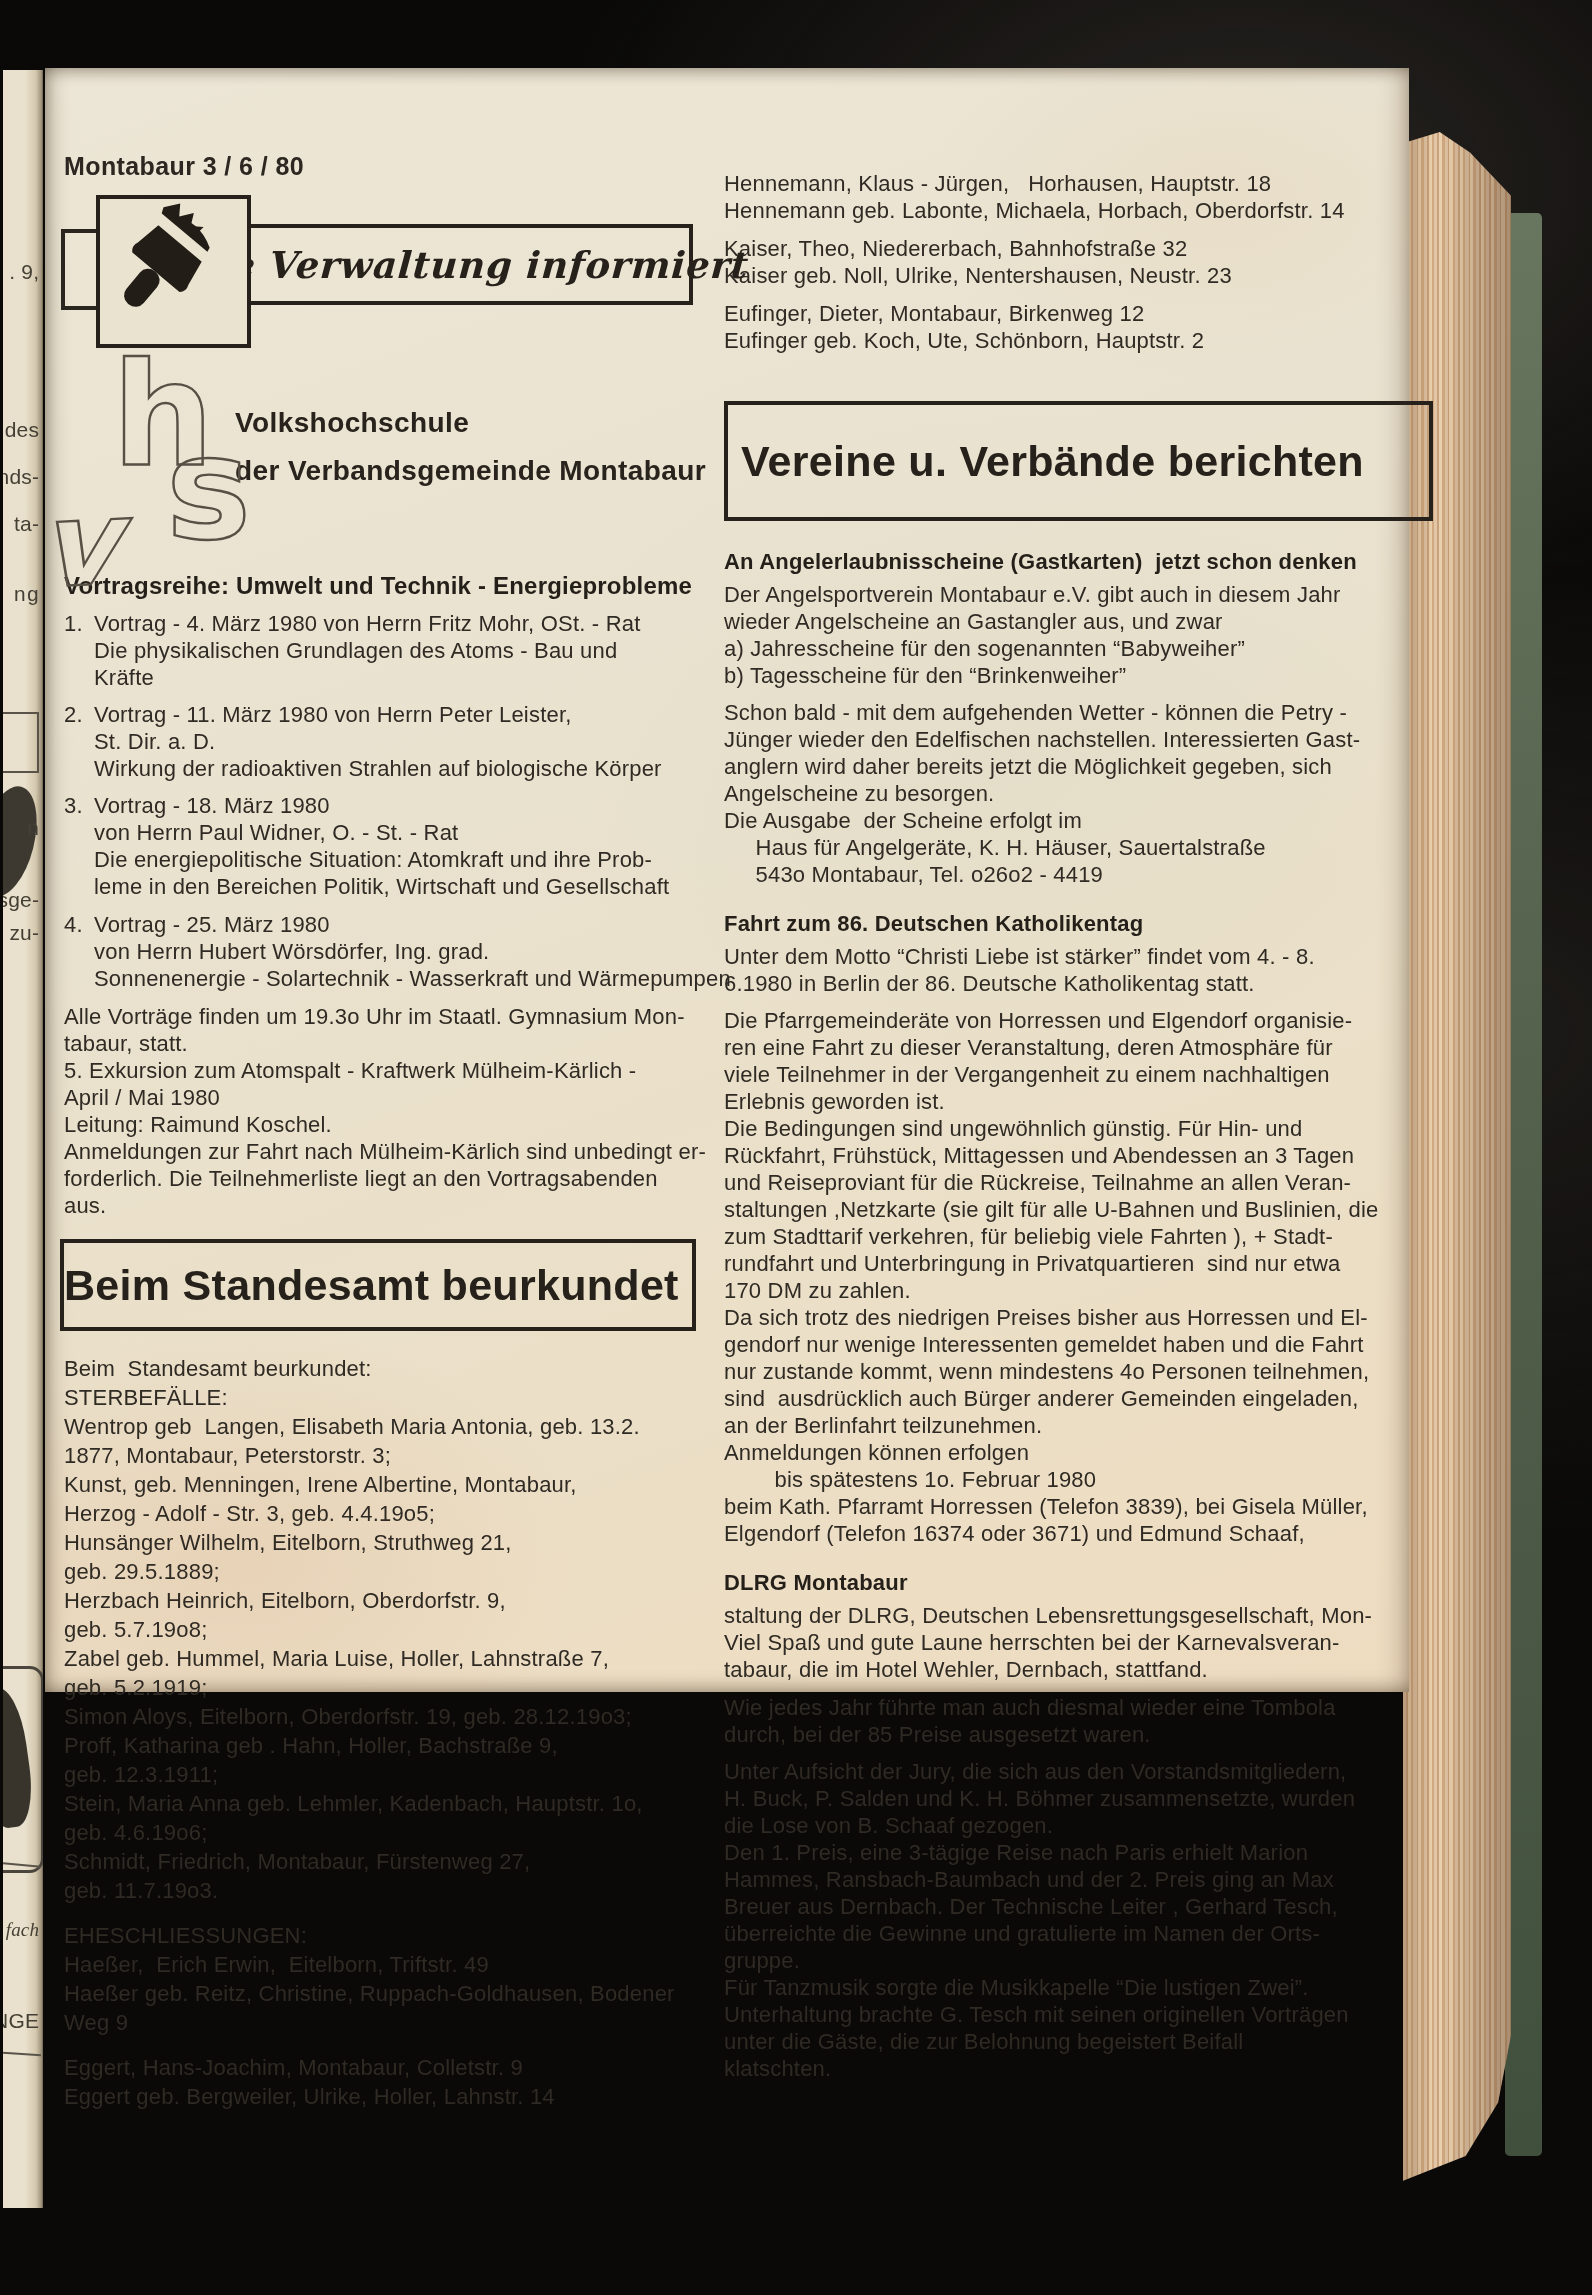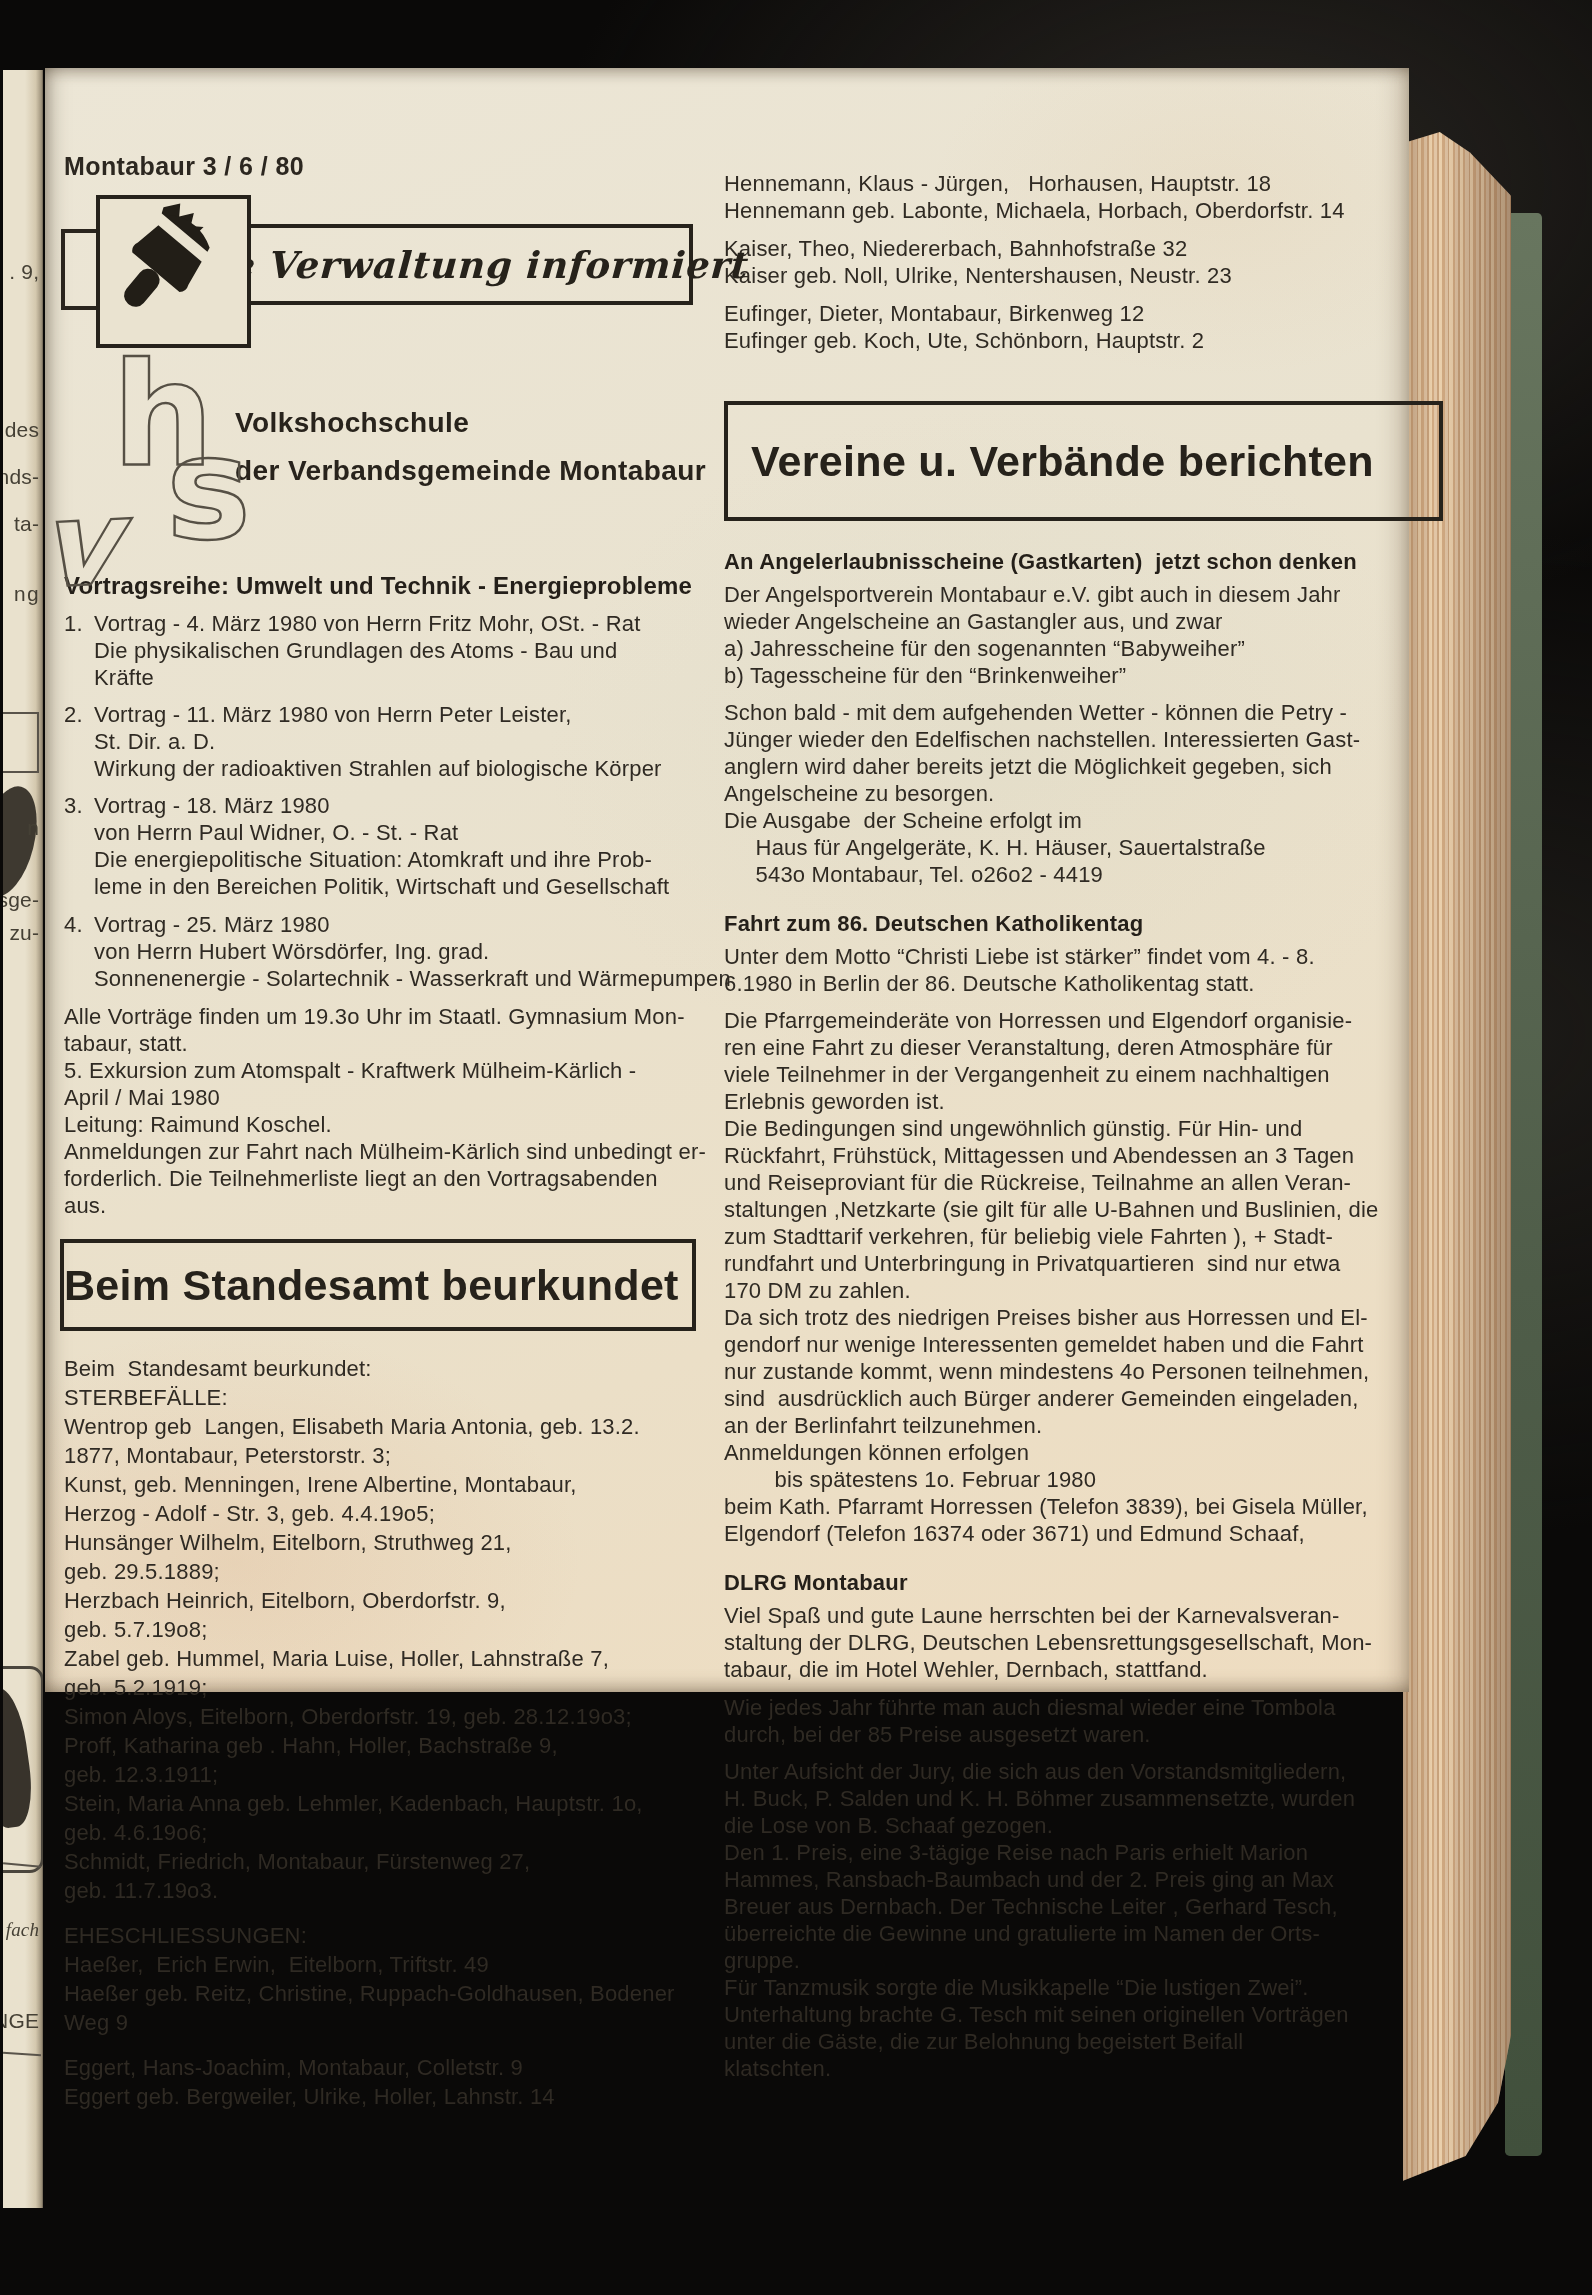--- a/index.html
+++ b/index.html
@@ -96,21 +96,21 @@
   .lecture-num{width:30px;flex:none;}
   .lecture-lines{flex:1;}
   .notes-block{margin-top:11px;}
 
   
   .big-box{
     position:absolute;border:4.8px solid #26221b;display:flex;align-items:center;
     font-weight:bold;color:#26221b;white-space:pre;letter-spacing:0.3px;
   }
   .box-standesamt{left:15px;top:1171px;width:628px;height:84px;font-size:43px;padding-left:0;}
-  .box-vereine{left:679px;top:333px;width:688px;height:112px;font-size:43px;padding-left:23px;}
+  .box-vereine{left:679px;top:333px;width:688px;height:112px;font-size:43px;padding-left:13px;}
 
   .registry-block{position:absolute;left:19px;top:1286px;width:666px;}
   .registry-block .line{line-height:29px;font-size:22px;}
   .registry-block .spacer{height:16px;}
 
   
   .civil-block{position:absolute;left:679px;top:102px;width:693px;}
   .civil-block .spacer{height:11px;}
 
   .sections-block{position:absolute;left:679px;top:479px;width:695px;}
@@ -308,22 +308,22 @@
           <div class="line">nur zustande kommt, wenn mindestens 4o Personen teilnehmen,</div>
           <div class="line">sind  ausdrücklich auch Bürger anderer Gemeinden eingeladen,</div>
           <div class="line">an der Berlinfahrt teilzunehmen.</div>
           <div class="line">Anmeldungen können erfolgen</div>
           <div class="line">        bis spätestens 1o. Februar 1980</div>
           <div class="line">beim Kath. Pfarramt Horressen (Telefon 3839), bei Gisela Müller,</div>
           <div class="line">Elgendorf (Telefon 16374 oder 3671) und Edmund Schaaf,</div>
         </div>
         <div class="news-section">
           <div class="section-heading">DLRG Montabaur</div>
+          <div class="line">staltung der DLRG, Deutschen Lebensrettungsgesellschaft, Mon-</div>
           <div class="line">Viel Spaß und gute Laune herrschten bei der Karnevalsveran-</div>
-          <div class="line">staltung der DLRG, Deutschen Lebensrettungsgesellschaft, Mon-</div>
           <div class="line">tabaur, die im Hotel Wehler, Dernbach, stattfand.</div>
           <div class="spacer"></div>
           <div class="line">Wie jedes Jahr führte man auch diesmal wieder eine Tombola</div>
           <div class="line">durch, bei der 85 Preise ausgesetzt waren.</div>
           <div class="spacer"></div>
           <div class="line">Unter Aufsicht der Jury, die sich aus den Vorstandsmitgliedern,</div>
           <div class="line">H. Buck, P. Salden und K. H. Böhmer zusammensetzte, wurden</div>
           <div class="line">die Lose von B. Schaaf gezogen.</div>
           <div class="line">Den 1. Preis, eine 3-tägige Reise nach Paris erhielt Marion</div>
           <div class="line">Hammes, Ransbach-Baumbach und der 2. Preis ging an Max</div>

